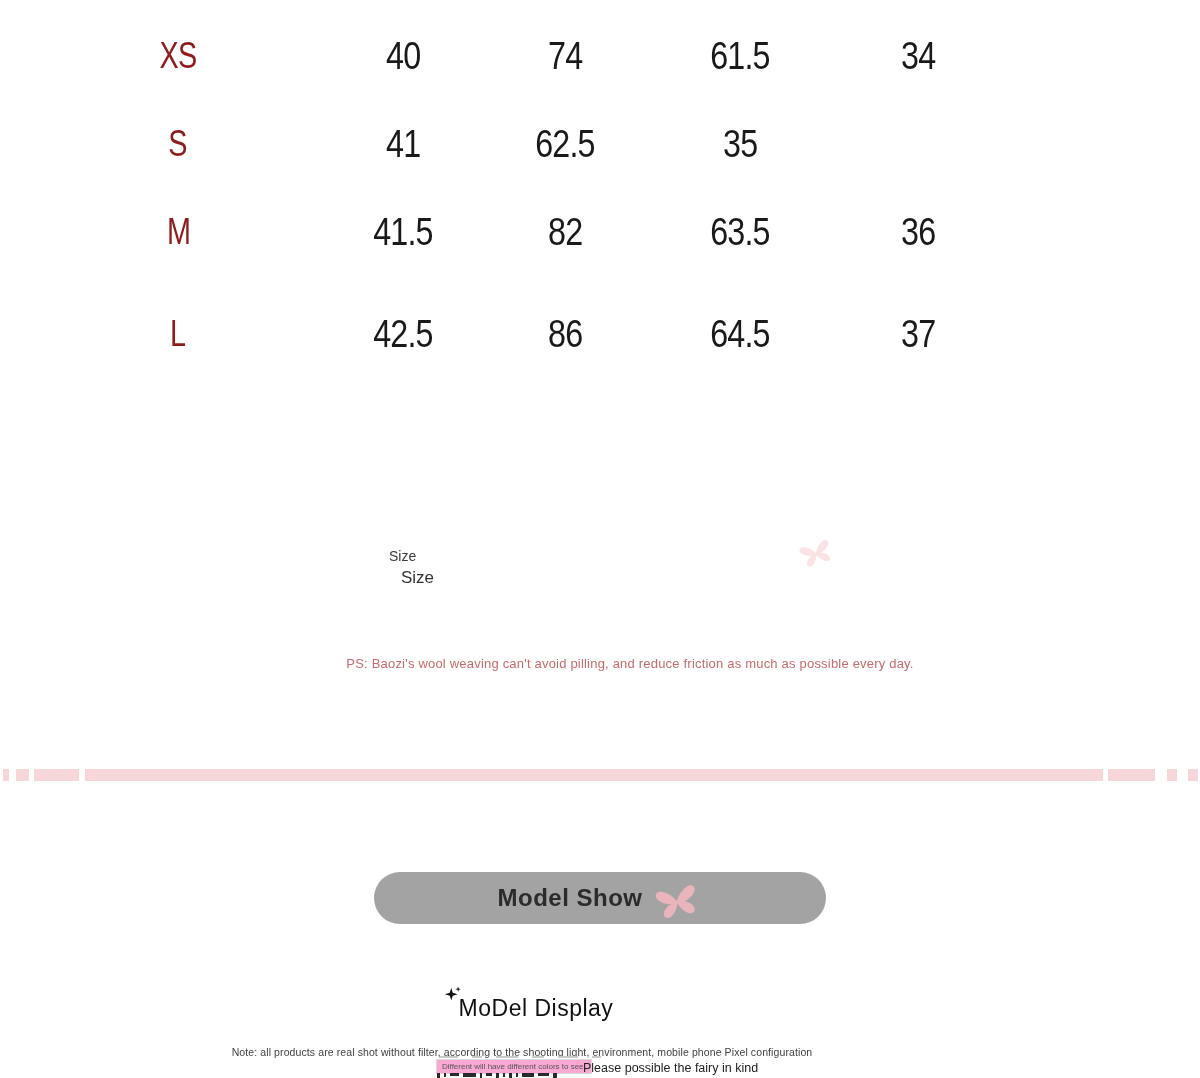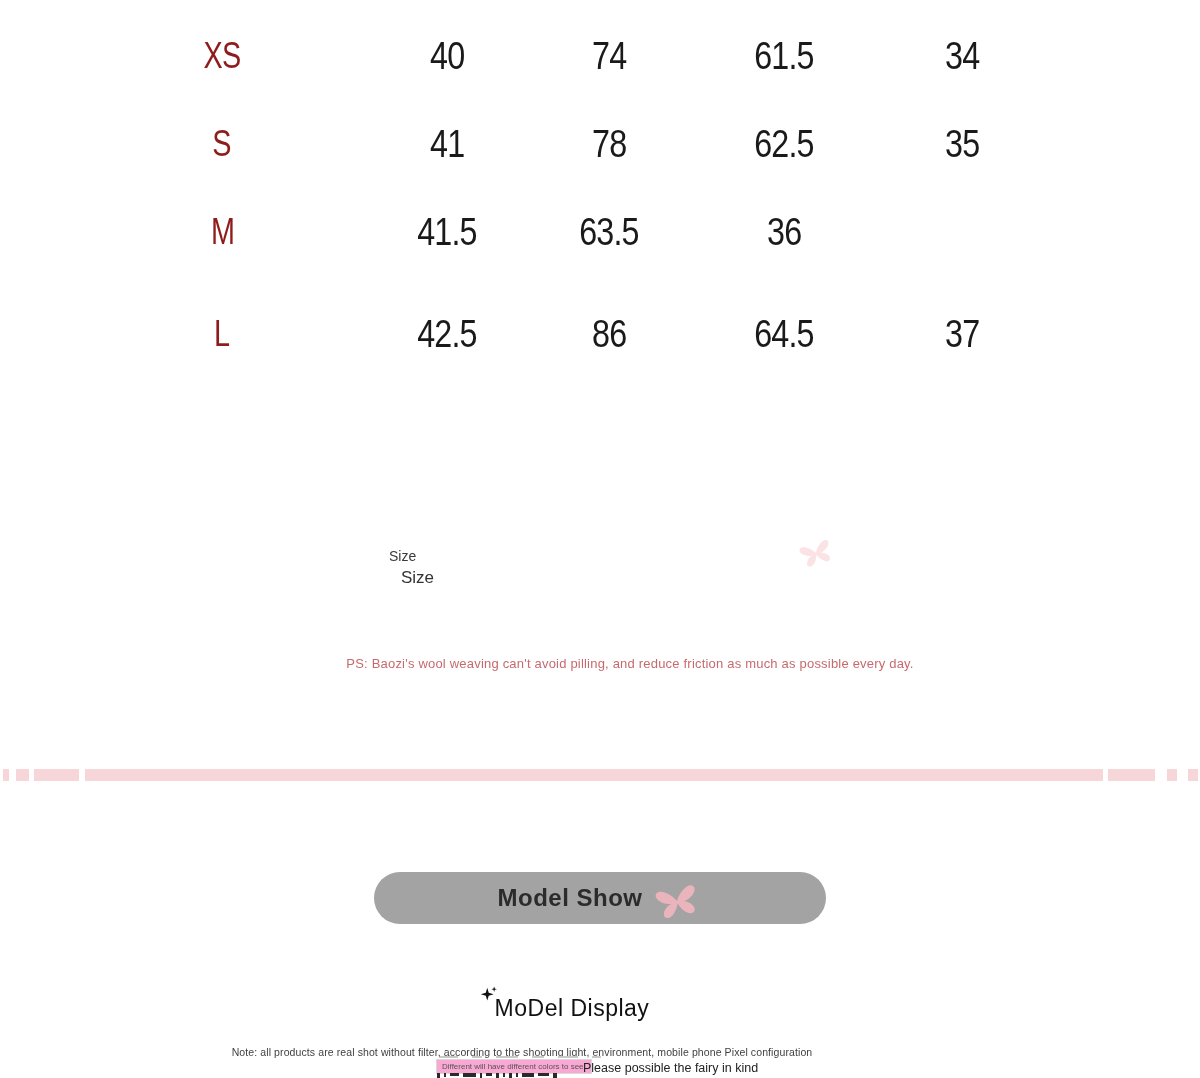--- a/index.html
+++ b/index.html
@@ -6,21 +6,21 @@
   body{
     width:1200px;height:1078px;position:relative;overflow:hidden;
     background:#ffffff;
     font-family:"Liberation Sans","DejaVu Sans",sans-serif;
     color:#1a1a1a;
   }
   .stage{position:absolute;inset:0;}
 
   
   .size-table{position:absolute;top:12px;left:0;width:1036px;}
-  .size-row{display:grid;grid-template-columns:356px 94px 230px 120px 236px;height:88px;align-items:center;margin-left:44px;}
+  .size-row{display:grid;grid-template-columns:356px 94px 230px 120px 236px;height:88px;align-items:center;}
   .size-row.last{margin-top:14px;}
   .size-cell{text-align:center;font-size:38px;line-height:1;white-space:nowrap;}
   .size-cell .num{display:inline-block;transform:scaleX(.85);letter-spacing:-1px;}
   .size-label{color:#8e1c1c;font-size:36px;}
   .size-label .num{transform:scaleX(.8);}
 
   
   .size-cap-small{position:absolute;left:389px;top:548px;font-size:14px;color:#3a3a3a;}
   .size-cap-large{position:absolute;left:401px;top:568px;font-size:17px;color:#333333;}
   .butterfly-faint{position:absolute;left:796px;top:534px;width:40px;height:38px;opacity:.55;}
@@ -41,21 +41,21 @@
   .d-f{width:10px;margin-left:11px;margin-right:2px;}
 
   
   .pill{position:absolute;left:374px;top:872px;width:452px;height:52px;border-radius:26px;
     background:#a3a3a3;display:flex;align-items:center;justify-content:center;border:none;cursor:pointer;}
   .pill-label{font-size:24px;font-weight:600;color:#2b2b2b;letter-spacing:.5px;
     font-family:"Liberation Sans","DejaVu Sans",sans-serif;}
   .pill .butterfly-pill{width:52px;height:50px;margin-left:8px;margin-top:6px;opacity:.9;}
 
   
-  .model-display{position:absolute;top:995px;left:0;width:1072px;text-align:center;margin-left:36px;}
+  .model-display{position:absolute;top:995px;left:0;width:1072px;text-align:center;}
   .model-display .wrap{position:relative;display:inline-block;}
   .md-heading{font-size:23px;font-weight:500;color:#111;letter-spacing:.5px;}
   .sparkle{position:absolute;left:-16px;top:-10px;width:22px;height:22px;}
 
   
   .note1{position:absolute;top:1046px;left:0;width:1044px;text-align:center;
     font-size:10.5px;color:#3f3f3f;letter-spacing:.1px;}
   .ghost-marks{position:absolute;left:440px;top:1056px;height:2px;display:flex;}
   .ghost-marks i{display:block;height:2px;background:#c9c9c9;margin-right:14px;}
   .g1{width:18px;}.g2{width:10px;}.g3{width:22px;}.g4{width:12px;}.g5{width:20px;}.g6{width:9px;}
@@ -81,27 +81,27 @@
     <div class="size-row">
       <div class="size-cell size-label"><span class="num">XS</span></div>
       <div class="size-cell"><span class="num">40</span></div>
       <div class="size-cell"><span class="num">74</span></div>
       <div class="size-cell"><span class="num">61.5</span></div>
       <div class="size-cell"><span class="num">34</span></div>
     </div>
     <div class="size-row">
       <div class="size-cell size-label"><span class="num">S</span></div>
       <div class="size-cell"><span class="num">41</span></div>
-      <div class="size-cell"><span class="num">78</span></div>
       <div class="size-cell"><span class="num">62.5</span></div>
       <div class="size-cell"><span class="num">35</span></div>
     </div>
     <div class="size-row">
       <div class="size-cell size-label"><span class="num">M</span></div>
       <div class="size-cell"><span class="num">41.5</span></div>
+      <div class="size-cell"><span class="num">82</span></div>
       <div class="size-cell"><span class="num">63.5</span></div>
       <div class="size-cell"><span class="num">36</span></div>
     </div>
     <div class="size-row last">
       <div class="size-cell size-label"><span class="num">L</span></div>
       <div class="size-cell"><span class="num">42.5</span></div>
       <div class="size-cell"><span class="num">86</span></div>
       <div class="size-cell"><span class="num">64.5</span></div>
       <div class="size-cell"><span class="num">37</span></div>
     </div>

